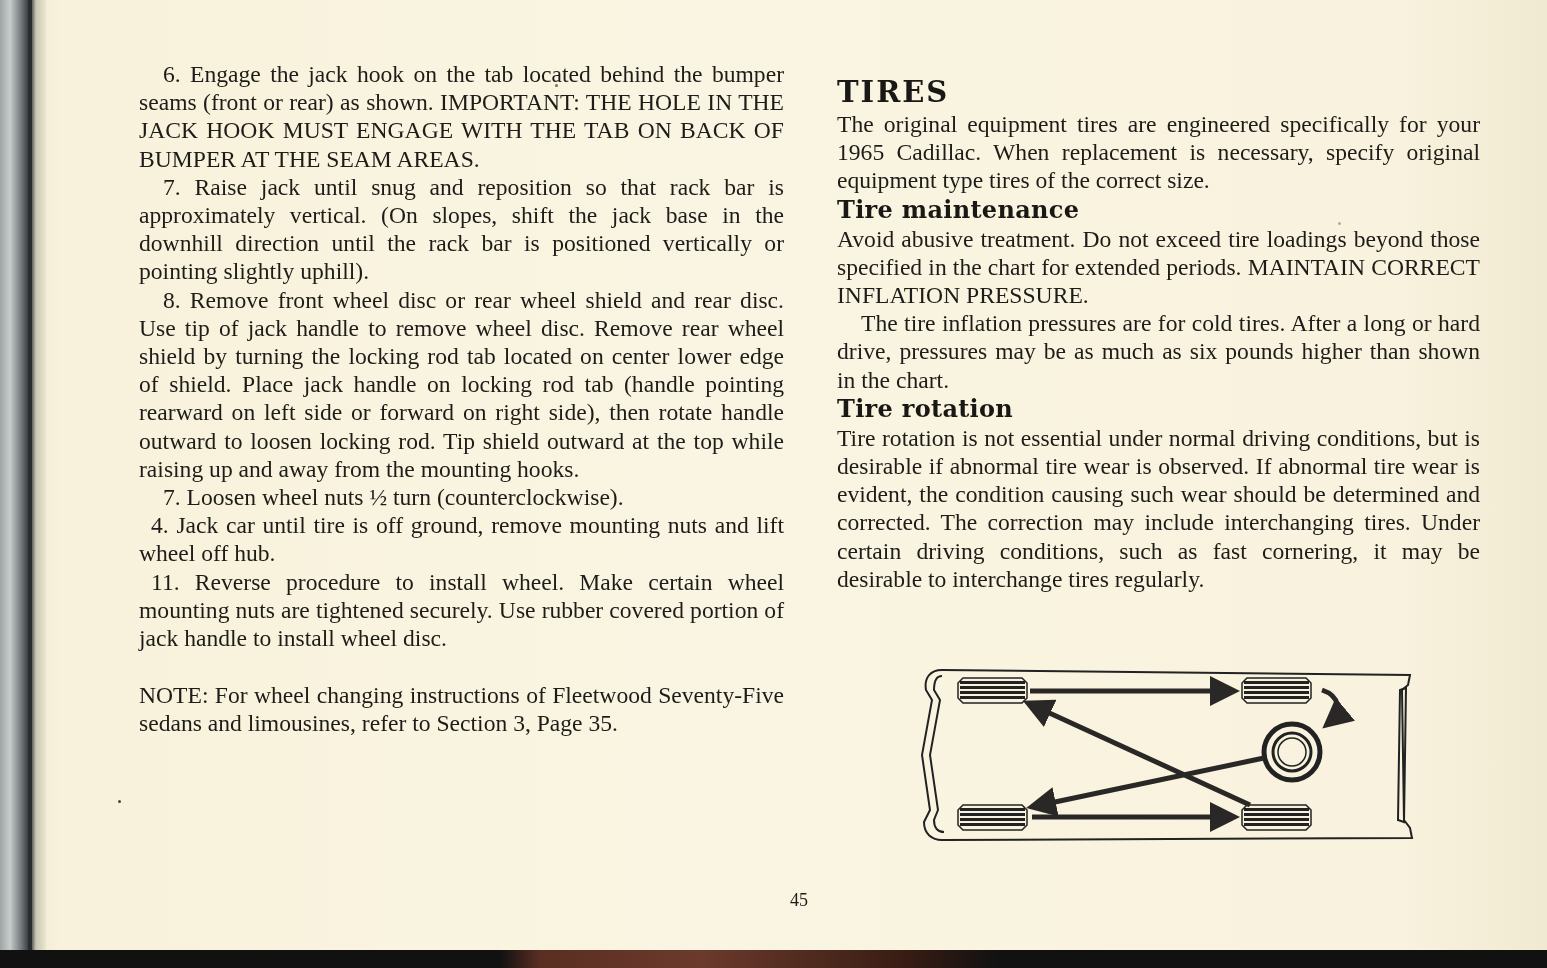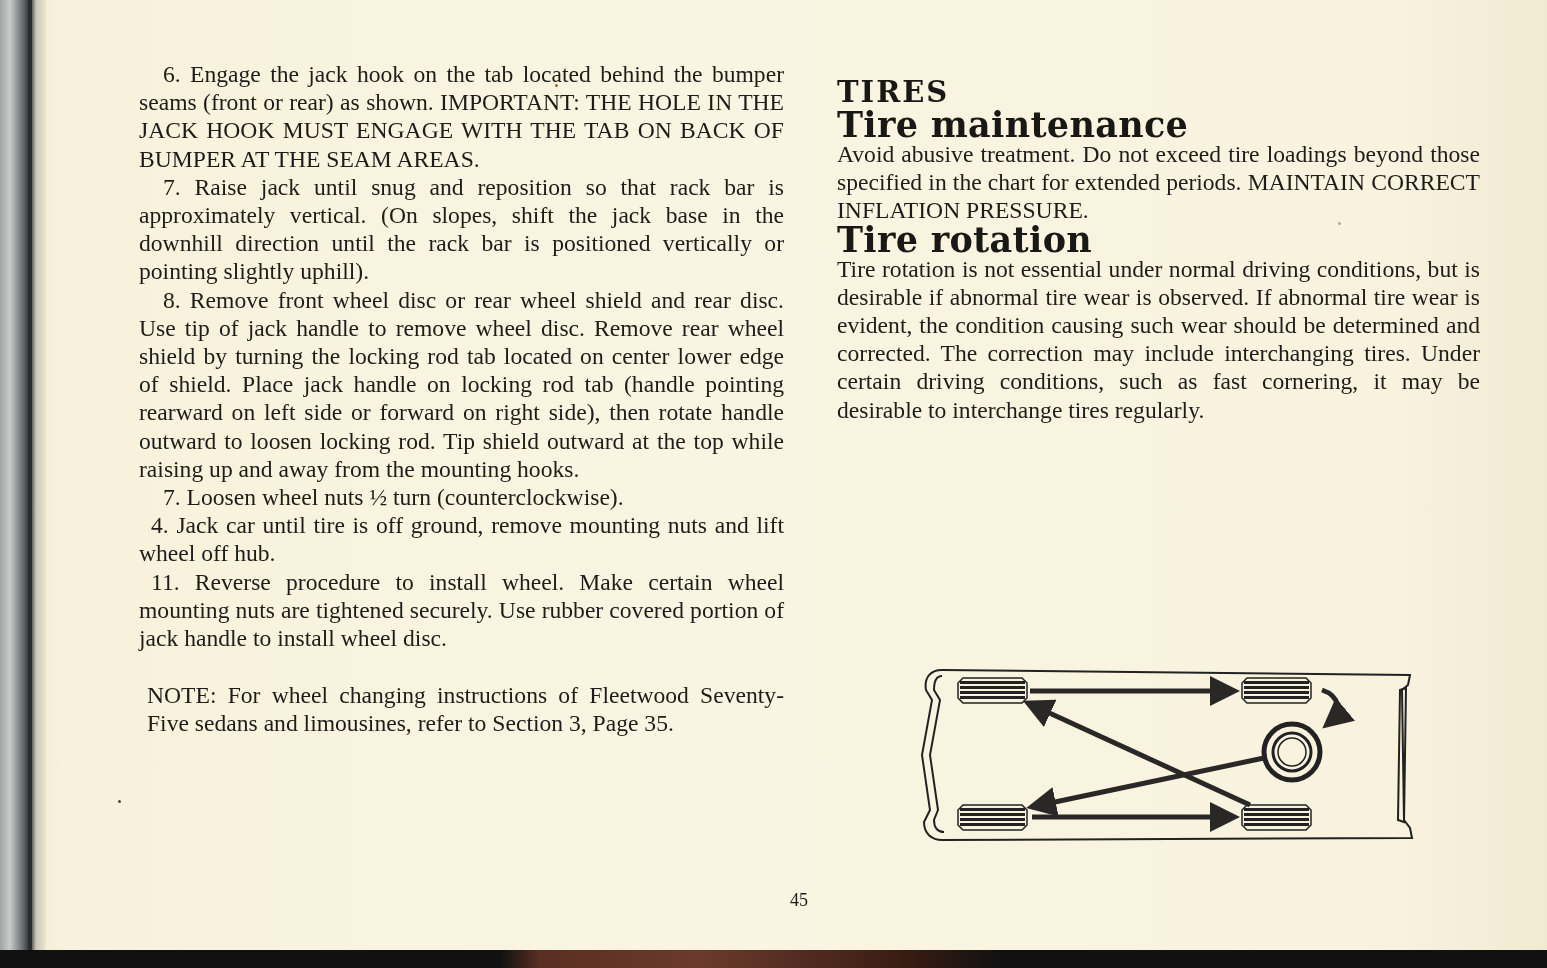--- a/index.html
+++ b/index.html
@@ -22,28 +22,28 @@
   }
   .bottom-band {
     position:absolute; left:0; top:950px; width:1547px; height:18px;
     background:linear-gradient(90deg, #111 0px, #111 500px, #5a2e22 540px, #6b3a2c 700px, #3a1d14 900px, #111 1000px, #111 1547px);
   }
   .col { position:absolute; font-size:23.6px; line-height:28.2px; }
   .left-col { left:139px; top:60px; width:645px; }
   .right-col { left:837px; top:74px; width:643px; }
   p { margin:0; text-align:justify; }
   p.indent { text-indent:24px; }
-  .note { margin-top:29px;margin-left:8px; }
+  .note { margin-top:29px; }
   h1.section-title {
     margin:0; font-family:"DejaVu Serif", serif; font-weight:bold;
     font-size:29px; letter-spacing:2px; line-height:36px; color:#1a1815;
   }
   h2.subhead {
     margin:0; font-family:"DejaVu Serif", serif; font-weight:bold;
-    font-size:35px; line-height:30px; letter-spacing:0.3px; color:#1a1815;
+    font-size:24px; line-height:30px; letter-spacing:0.3px; color:#1a1815;
   }
   .page-number {
     position:absolute; left:790px; top:890px; font-size:18px; color:#1e1c18;
   }
   .diagram { position:absolute; left:912px; top:660px; width:520px; height:190px; }
   .speck { position:absolute; width:3px; height:3px; border-radius:50%; background:#8b6a3a; }
 </style>
 </head>
 <body>
 
@@ -57,22 +57,24 @@
   <p class="indent">7. Raise jack until snug and reposition so that rack bar is approximately vertical. (On slopes, shift the jack base in the downhill direction until the rack bar is positioned vertically or pointing slightly uphill).</p>
   <p class="indent">8. Remove front wheel disc or rear wheel shield and rear disc. Use tip of jack handle to remove wheel disc. Remove rear wheel shield by turning the locking rod tab located on center lower edge of shield. Place jack handle on locking rod tab (handle pointing rearward on left side or forward on right side), then rotate handle outward to loosen locking rod. Tip shield outward at the top while raising up and away from the mounting hooks.</p>
   <p class="indent">7. Loosen wheel nuts ½ turn (counterclockwise).</p>
   <p class="indent" style="text-indent:12px">4. Jack car until tire is off ground, remove mounting nuts and lift wheel off hub.</p>
   <p class="indent" style="text-indent:12px">11. Reverse procedure to install wheel. Make certain wheel mounting nuts are tightened securely. Use rubber covered portion of jack handle to install wheel disc.</p>
   <p class="note" style="text-align:justify">NOTE: For wheel changing instructions of Fleetwood Seventy-Five sedans and limousines, refer to Section 3, Page 35.</p>
 </div>
 
 <div class="col right-col">
   <h1 class="section-title">TIRES</h1>
+  <p>The original equipment tires are engineered specifically for your 1965 Cadillac. When replacement is necessary, specify original equipment type tires of the correct size.</p>
   <h2 class="subhead">Tire maintenance</h2>
   <p>Avoid abusive treatment. Do not exceed tire loadings beyond those specified in the chart for extended periods. MAINTAIN CORRECT INFLATION PRESSURE.</p>
+  <p class="indent">The tire inflation pressures are for cold tires. After a long or hard drive, pressures may be as much as six pounds higher than shown in the chart.</p>
   <h2 class="subhead">Tire rotation</h2>
   <p>Tire rotation is not essential under normal driving conditions, but is desirable if abnormal tire wear is observed. If abnormal tire wear is evident, the condition causing such wear should be determined and corrected. The correction may include interchanging tires. Under certain driving conditions, such as fast cornering, it may be desirable to interchange tires regularly.</p>
 </div>
 
 <svg class="diagram" viewBox="0 0 520 190" xmlns="http://www.w3.org/2000/svg">
   <defs>
     <marker id="ah" markerWidth="6" markerHeight="6" refX="4" refY="3" orient="auto" markerUnits="strokeWidth">
       <path d="M0,0 L6,3 L0,6 Z" fill="#2a2826"></path>
     </marker>
     <g id="tire">

